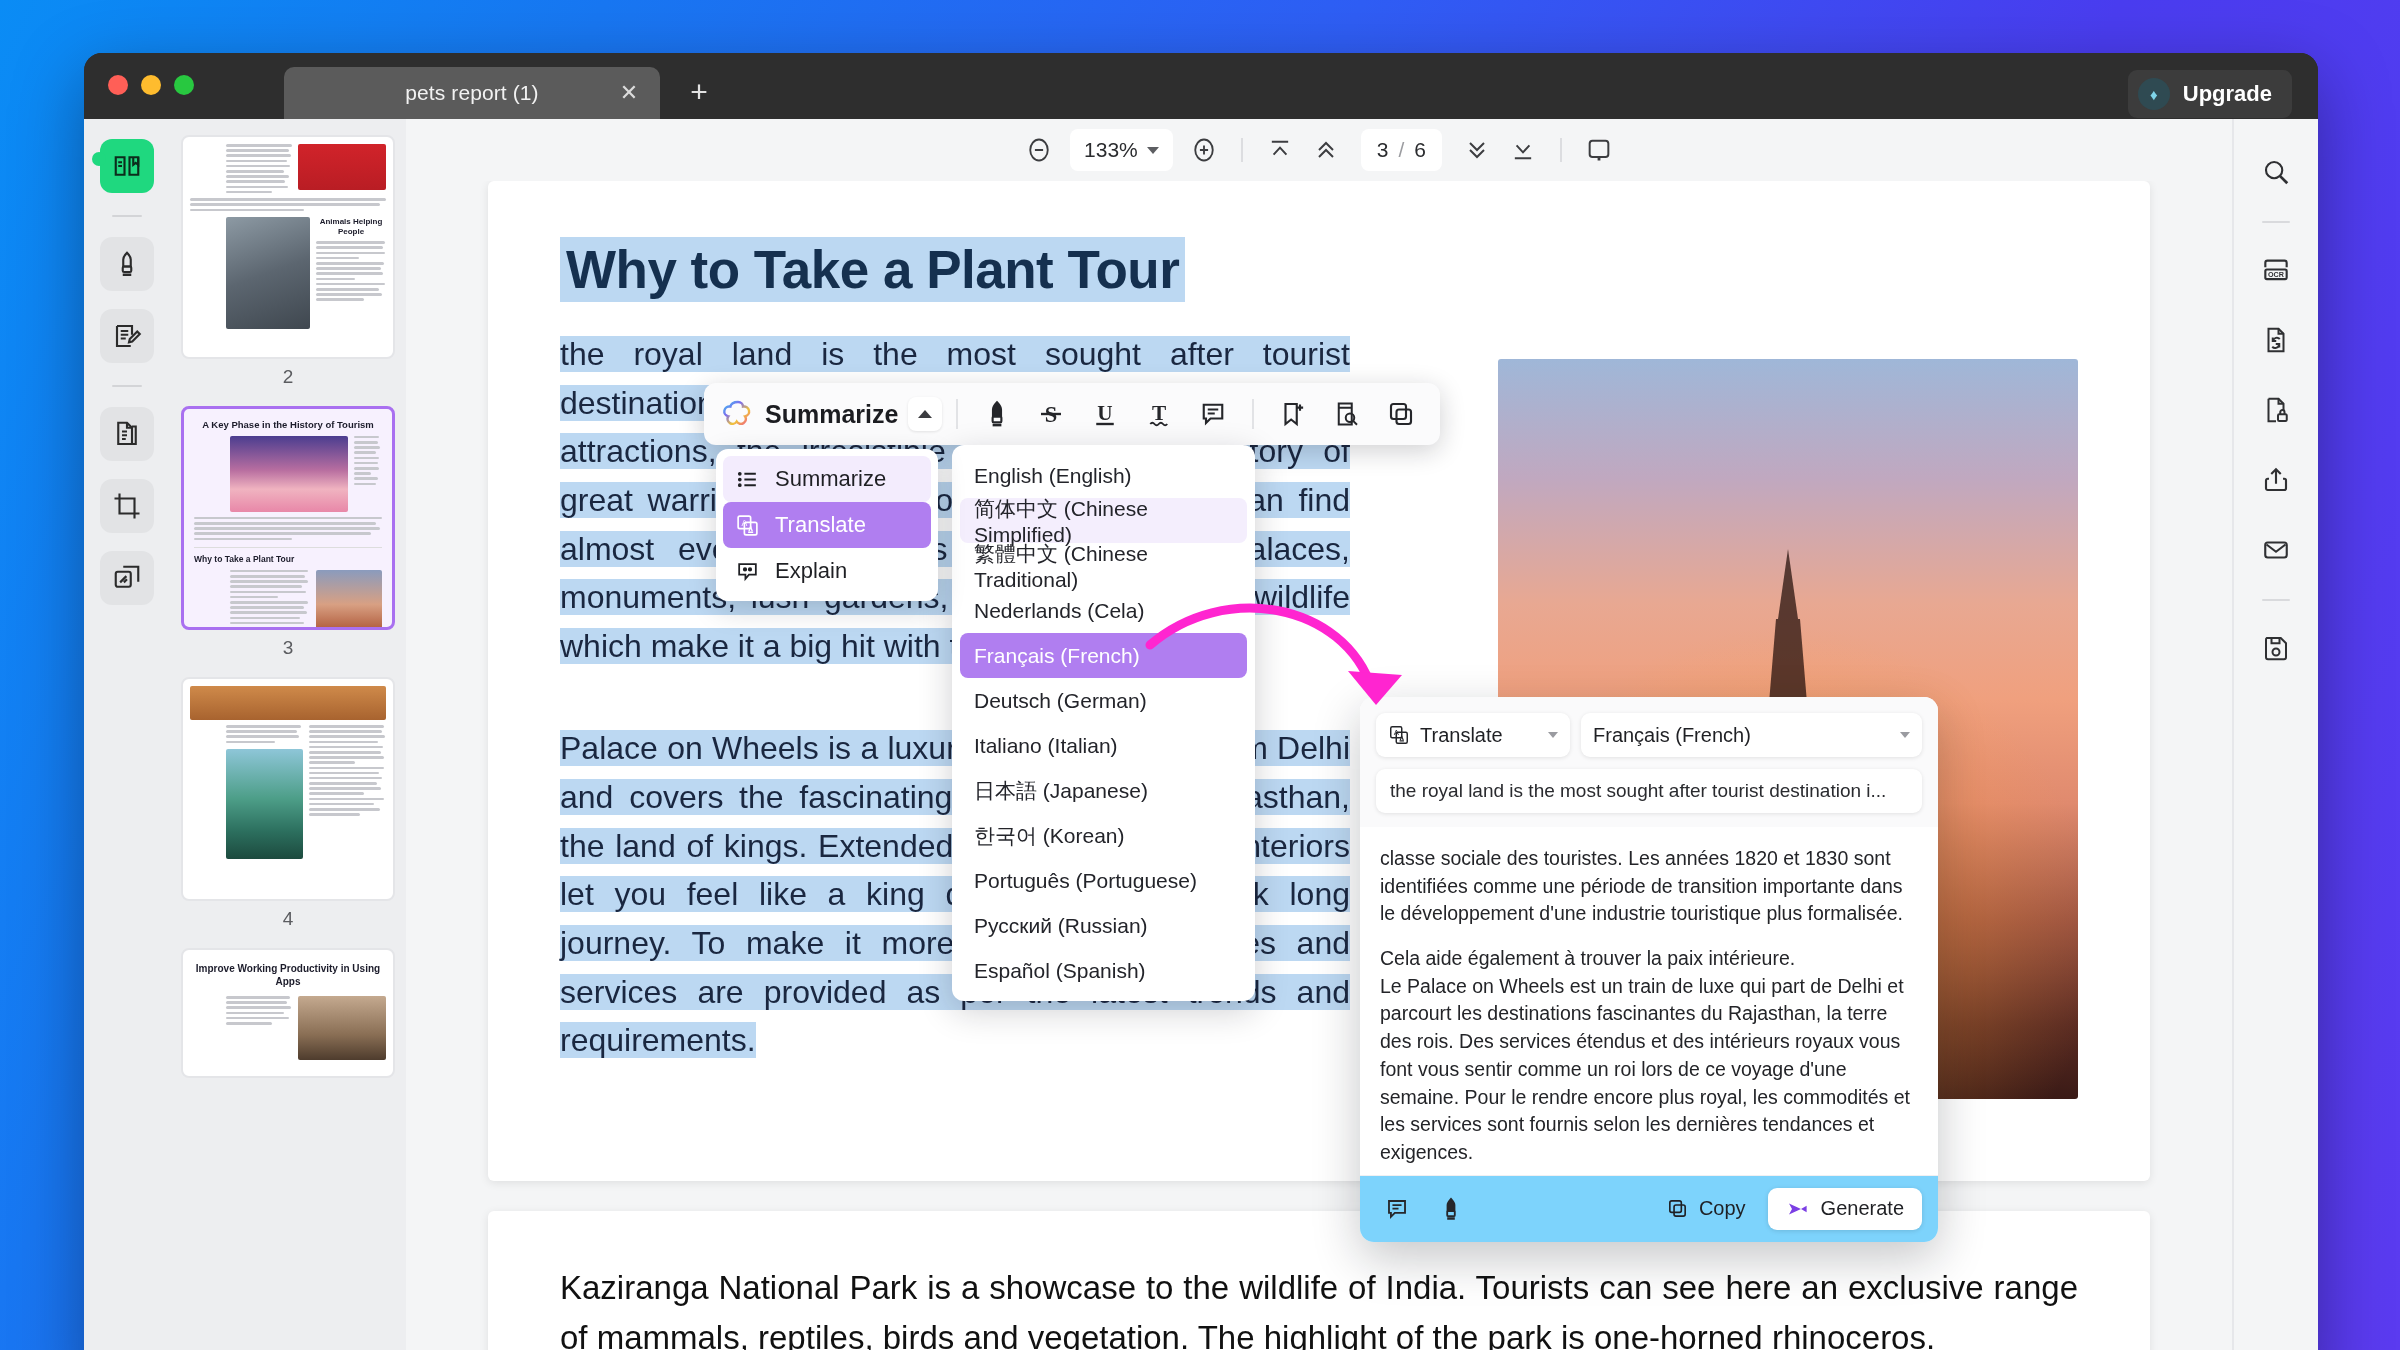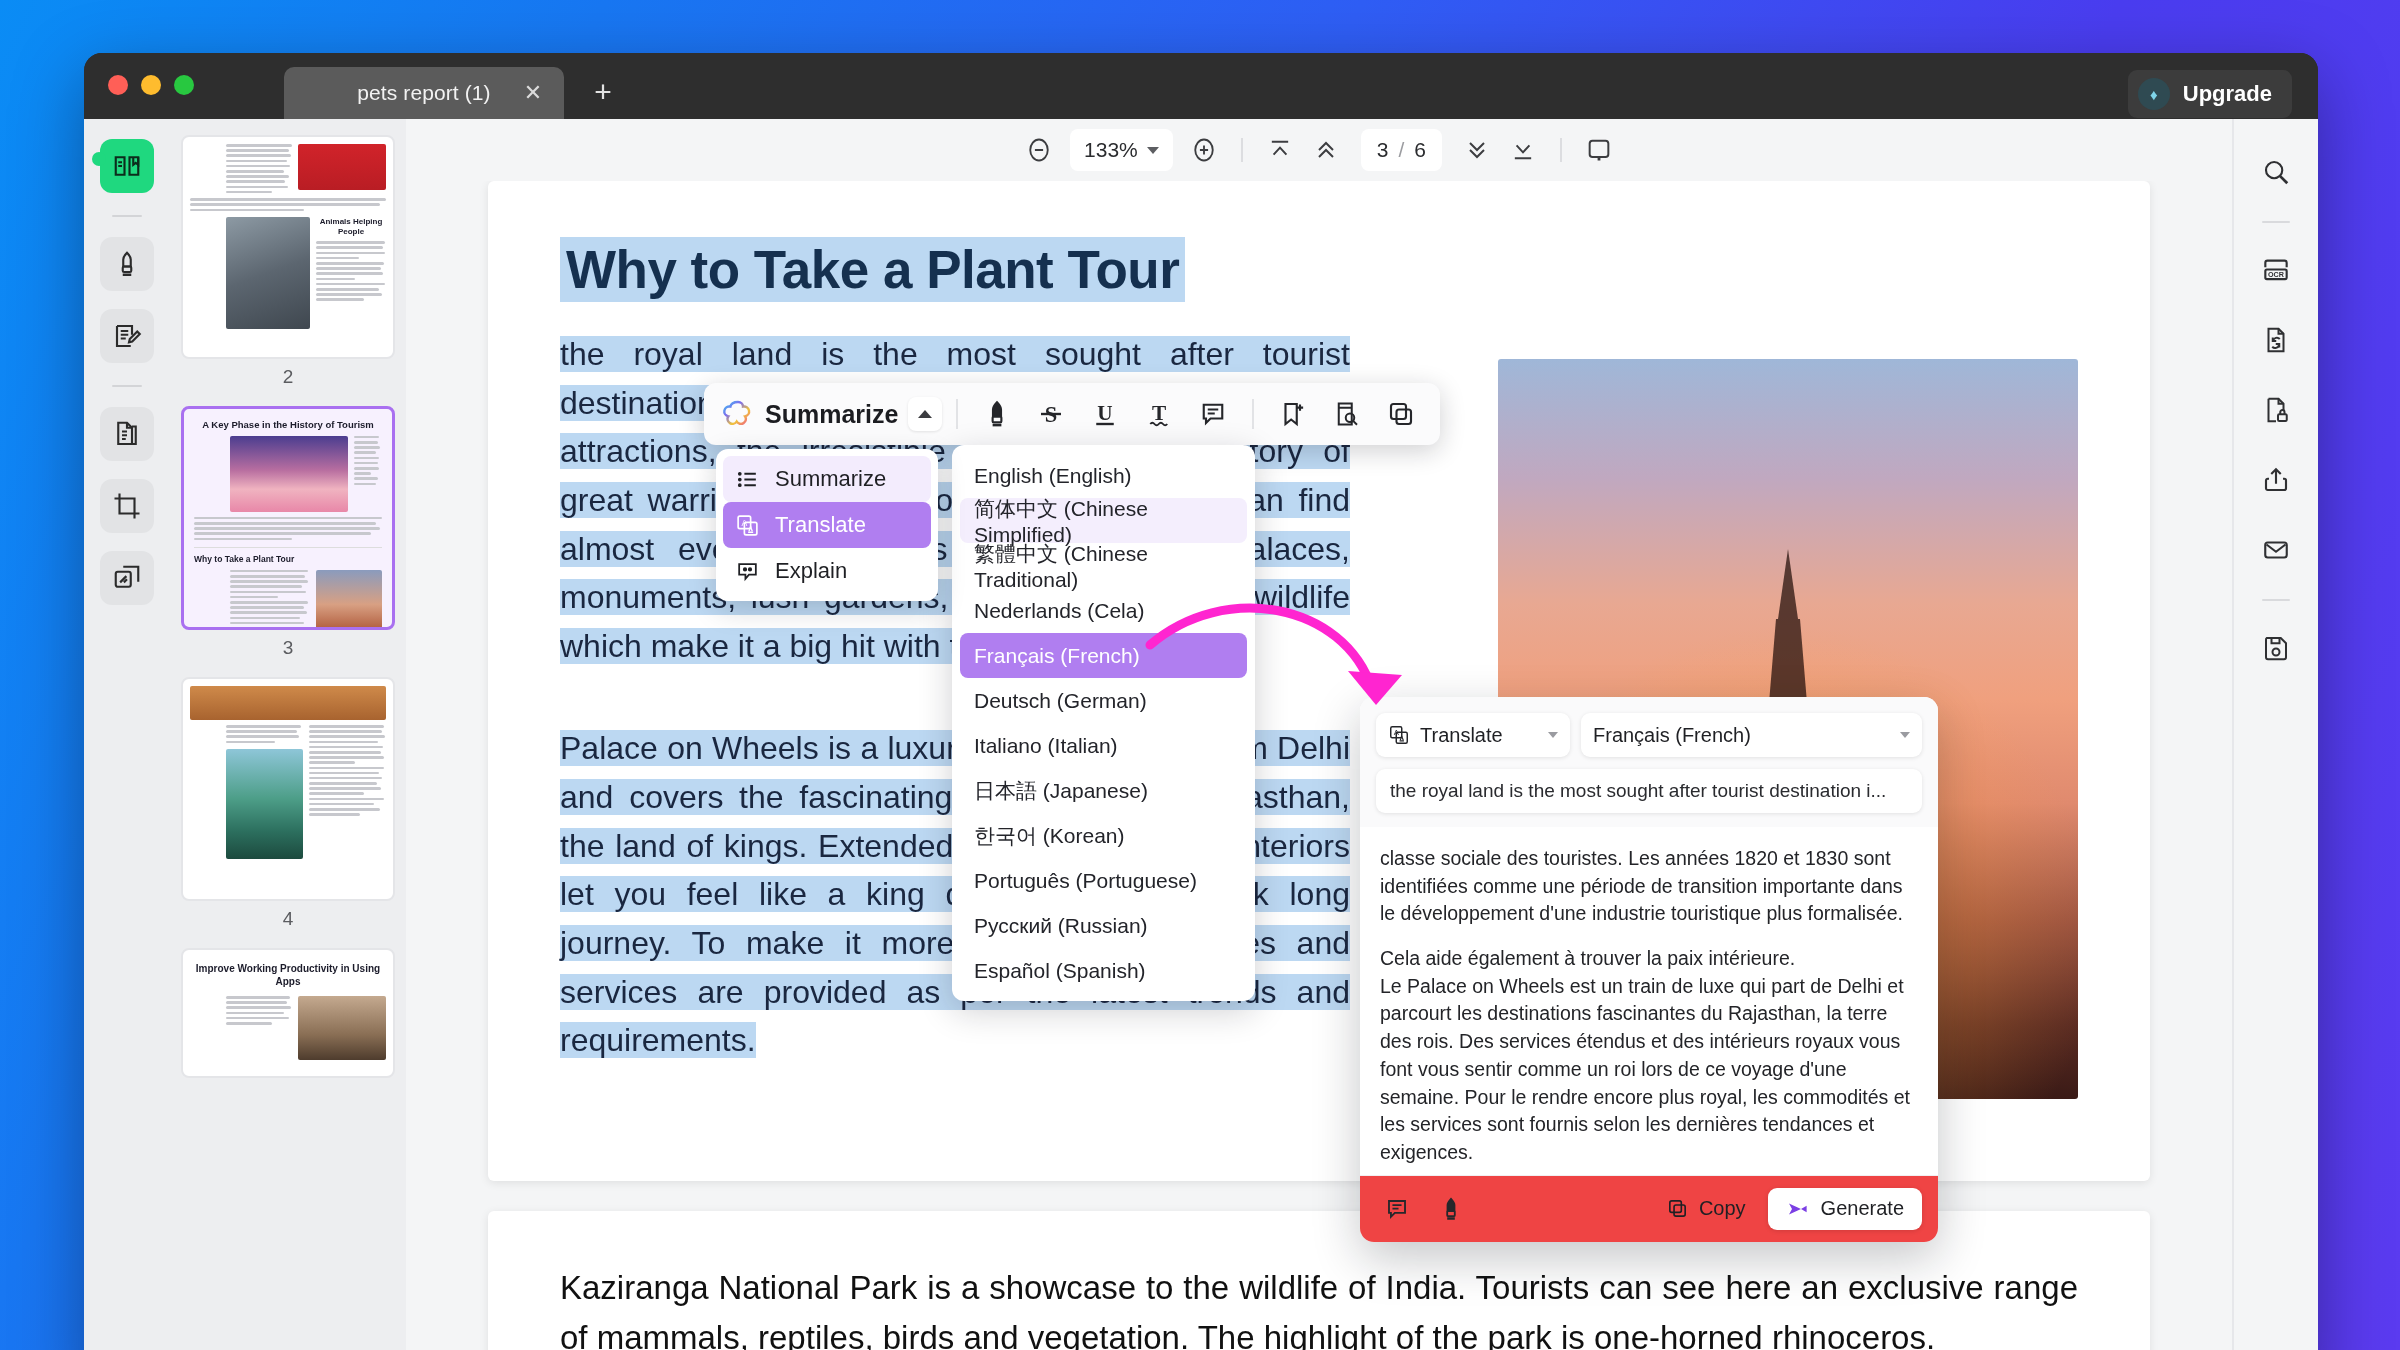--- a/index.html
+++ b/index.html
@@ -26,21 +26,21 @@
     display: flex; align-items: flex-end;
   }
   .traffic { position: absolute; left: 24px; top: 22px; display: flex; gap: 13px; }
   .dot { width: 20px; height: 20px; border-radius: 50%; }
   .dot.red { background: #ff5f57; }
   .dot.yellow { background: #febc2e; }
   .dot.green { background: #28c840; }
 
   .tabstrip { position: absolute; left: 200px; bottom: 0; display: flex; align-items: flex-end; }
   .tab {
-    width: 280px; height: 52px;
+    width: 376px; height: 52px;
     background: #5b5b5b;
     border-radius: 10px 10px 0 0;
     display: flex; align-items: center; justify-content: center;
     position: relative;
     color: #f2f2f2; font-size: 21px;
   }
   .tab-label { letter-spacing: .1px; }
   .tab-close {
     position: absolute; right: 18px; top: 50%; transform: translateY(-50%);
     width: 26px; height: 26px; color: #dcdcdc;
@@ -245,21 +245,21 @@
     margin-top: 12px; background: #fff; border-radius: 9px; height: 44px;
     display: flex; align-items: center; padding: 0 14px;
     box-shadow: 0 1px 4px rgba(0,0,0,.10);
     font-size: 19px; color: #2a2b2f; white-space: nowrap; overflow: hidden;
     cursor: text;
   }
   .tr-body { padding: 18px 20px 8px; background: #fff; }
   .tr-para { font-size: 19.5px; line-height: 1.42; color: #232428; }
   .tr-para + .tr-para { margin-top: 17px; }
   .tr-foot {
-    background: #ef4444; display: flex; align-items: center;
+    background: #7dd3fc; display: flex; align-items: center;
     padding: 12px 16px; gap: 12px; border-top: 1px solid #f0f0f2;
   }
   .tr-foot-icon { width: 42px; height: 42px; display: flex; align-items: center; justify-content: center; cursor: pointer; color: #26272b; }
   .tr-spacer { flex: 1; }
   .tr-copy { display: flex; align-items: center; gap: 10px; font-size: 20px; color: #1f2024; cursor: pointer; padding: 0 10px; }
   .tr-gen {
     display: flex; align-items: center; gap: 11px; font-size: 20px; color: #1f2024;
     background: #fff; border-radius: 9px; padding: 9px 18px; cursor: pointer;
     box-shadow: 0 1px 5px rgba(0,0,0,.13);
   }

